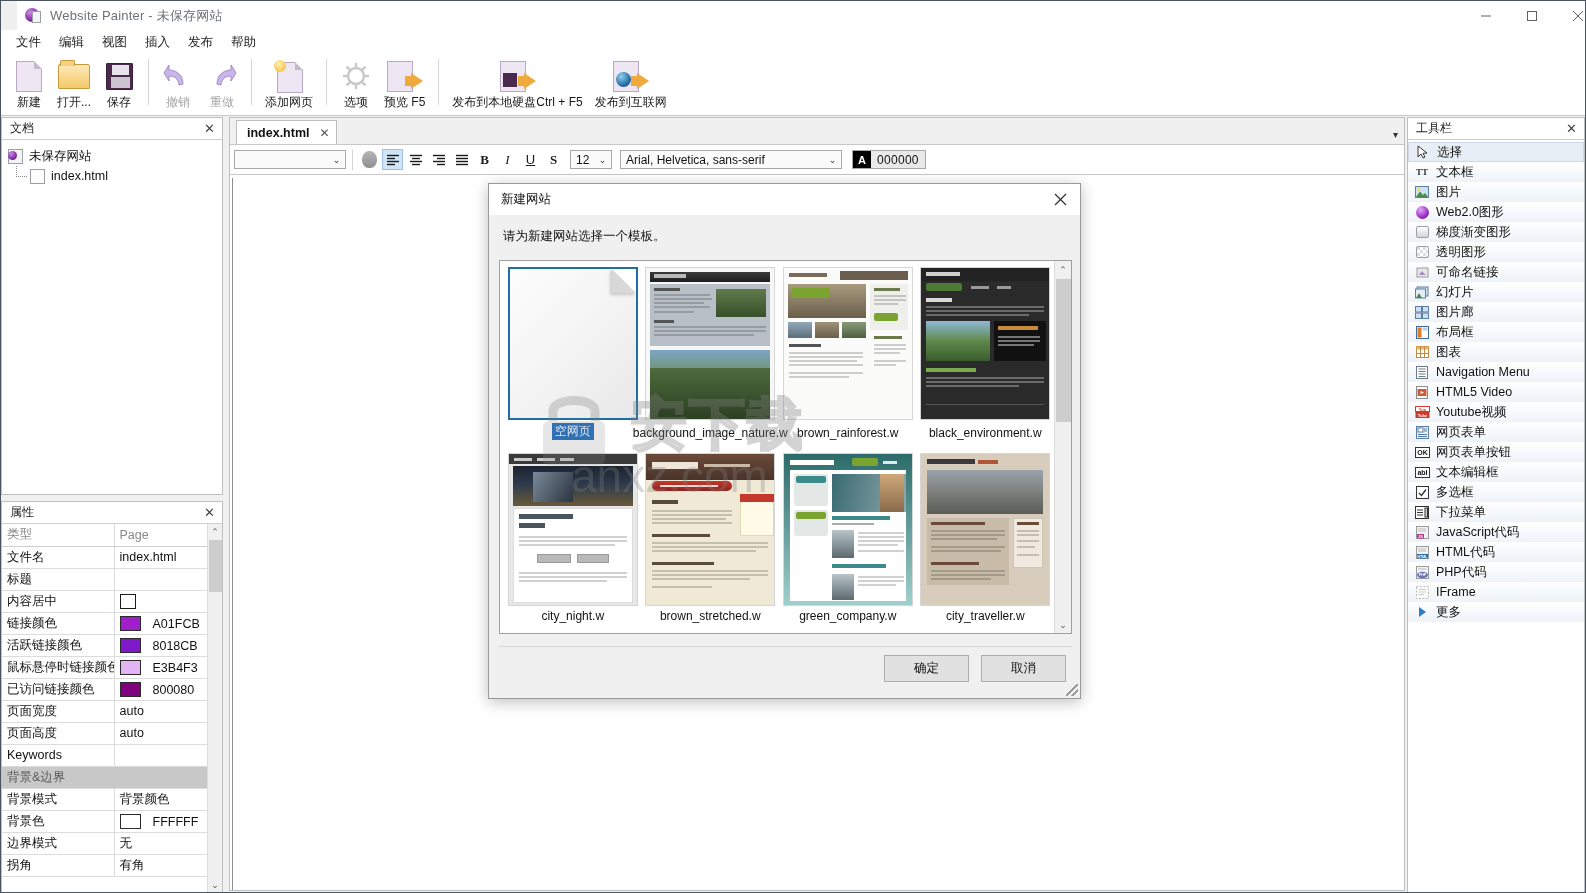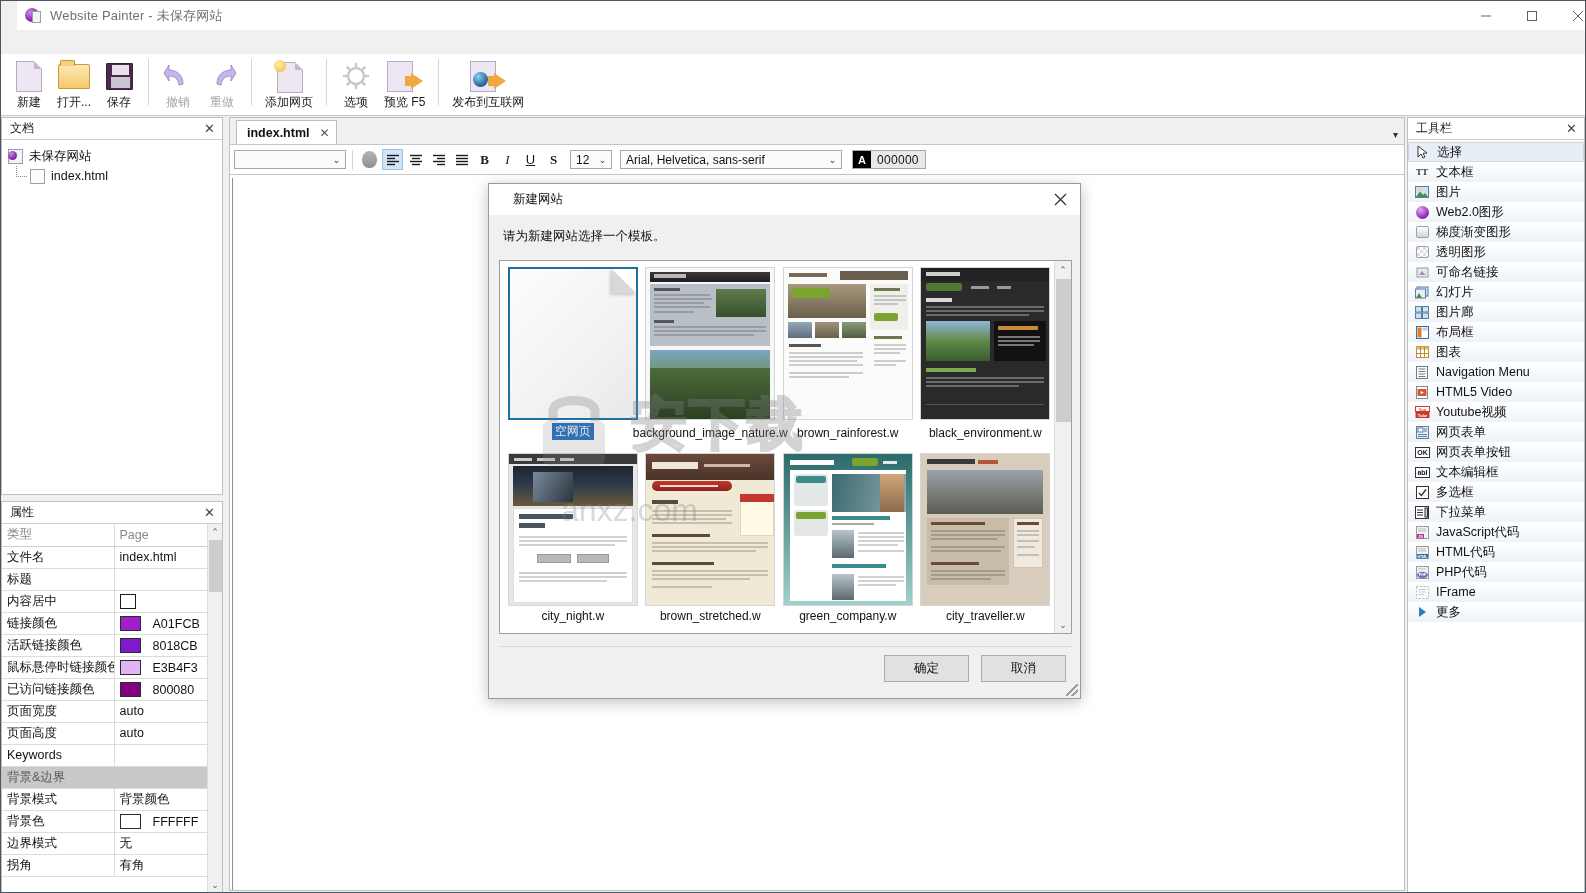--- a/index.html
+++ b/index.html
@@ -263,21 +263,21 @@
   .canvas .vline { position: absolute; left: 2px; top: 2px; bottom: 0; width: 1px; background: #8f8f8f; }
 
   
   .dlg {
     position: absolute; left: 487px; top: 182px; width: 593px; height: 516px;
     background: #f0f0f0; border: 1px solid #9a9a9a;
     box-shadow: 0 3px 14px rgba(0,0,0,.25);
   }
   .dlg-title {
     height: 31px; background: #ffffff; display: flex; align-items: center;
-    padding-left: 24px; font-size: 12.5px; color: #111;
+    padding-left: 12px; font-size: 12.5px; color: #111;
   }
   .dlg-title .x { margin-left: auto; width: 40px; height: 31px;
     display:flex; align-items:center; justify-content:center; color:#333; font-size: 15px; }
   .dlg-prompt { padding: 13px 26px 10px 14px; font-size: 12.5px; color: #111; }
   .tpl-area {
     position: absolute; left: 10px; top: 76px; width: 573px; height: 374px;
     background: #ffffff; border: 1px solid #a0a0a0; overflow: hidden;
   }
   .tpl-grid {
     position: absolute; left:0; top:0; right: 17px; bottom: 0;
@@ -353,20 +353,28 @@
       </div>
       <div class="win-btn close">
         <svg width="12" height="12" viewBox="0 0 12 12">
             <line x1="1" y1="1" x2="11" y2="11" stroke="#5a6169" stroke-width="1"></line>
             <line x1="11" y1="1" x2="1" y2="11" stroke="#5a6169" stroke-width="1"></line>
           </svg>
       </div>
     </div>
   </div>
 
+  <div class="menubar">
+    <div class="menu-item">文件</div>
+    <div class="menu-item">编辑</div>
+    <div class="menu-item">视图</div>
+    <div class="menu-item">插入</div>
+    <div class="menu-item">发布</div>
+    <div class="menu-item">帮助</div>
+  </div>
 
   <div class="ribbon">
 
     <div class="tb-btn">
       <div class="ic">
           <div class="ic-page"></div>
         </div>
       <div class="lbl">新建</div>
     </div>
 
@@ -445,20 +453,31 @@
             <div class="pg2"></div>
             <div class="ar-b"></div>
             <div class="ar"></div>
           </div>
       </div>
       <div class="lbl">预览 F5</div>
     </div>
 
     <div class="tb-sep"></div>
 
+    <div class="tb-btn">
+      <div class="ic">
+        <div class="ic-pagearrow">
+            <div class="pg2"></div>
+            <div class="ic-mini-floppy"></div>
+            <div class="ar-b"></div>
+            <div class="ar"></div>
+          </div>
+      </div>
+      <div class="lbl">发布到本地硬盘Ctrl + F5</div>
+    </div>
 
     <div class="tb-btn">
       <div class="ic">
         <div class="ic-pagearrow">
             <div class="pg2"></div>
             <div class="ic-mini-globe"></div>
             <div class="ar-b"></div>
             <div class="ar"></div>
           </div>
       </div>
@@ -1170,17 +1189,17 @@
 
   <div class="wm">
     <div style="position:absolute;left:500px;top:380px;width:580px;height:150px;">
       <div style="position:absolute;left:30px;top:0;width:86px;height:86px;">
         <svg width="86" height="86" viewBox="0 0 86 86">
           <path d="M22 40 L22 30 C22 16 64 16 64 30 L64 40" fill="none" stroke="rgba(120,120,120,.28)" stroke-width="9"></path>
           <rect x="12" y="40" width="62" height="44" rx="6" fill="rgba(140,140,140,.22)"></rect>
         </svg>
       </div>
       <div style="position:absolute;left:130px;top:6px;font-size:56px;font-weight:bold;letter-spacing:2px;color:transparent;-webkit-text-stroke:2.5px rgba(130,130,130,.35);font-family:'Liberation Sans',sans-serif;">安下载</div>
-      <div style="position:absolute;left:60px;top:68px;font-size:32px;color:rgba(130,130,130,.30);font-family:'Liberation Sans',sans-serif;margin-top:43px;">anxz.com</div>
+      <div style="position:absolute;left:70px;top:68px;font-size:46px;color:rgba(130,130,130,.30);font-family:'Liberation Sans',sans-serif;">anxz.com</div>
     </div>
   </div>
 
 </div>
 
 </body></html>

